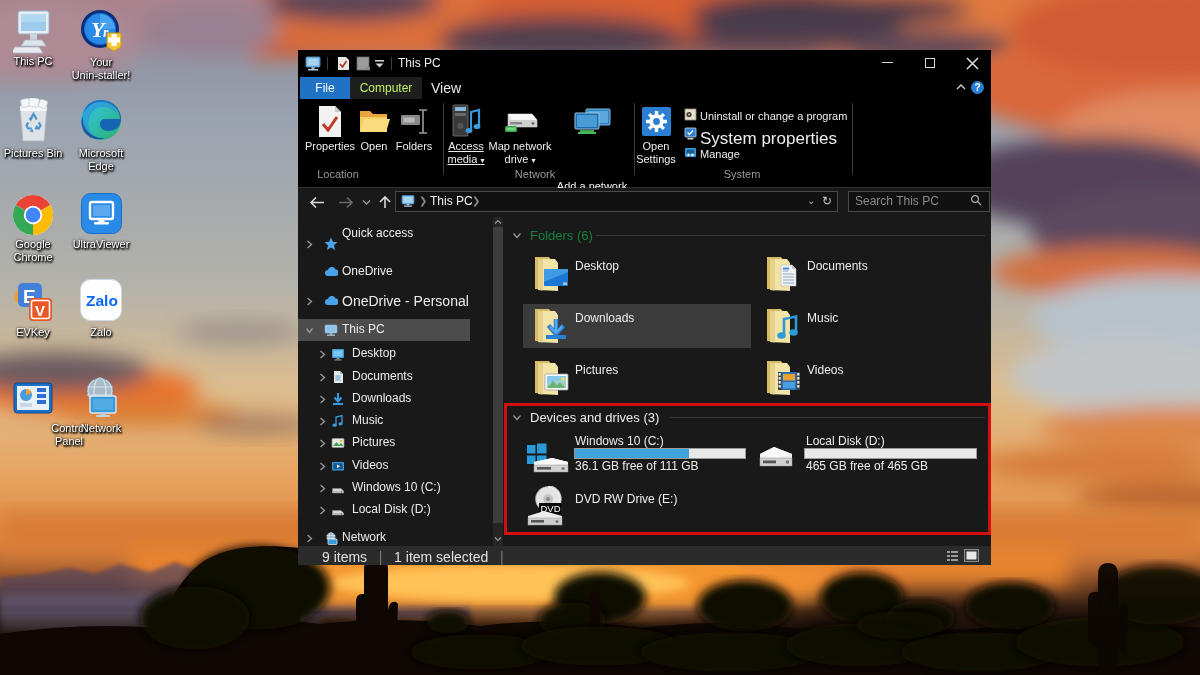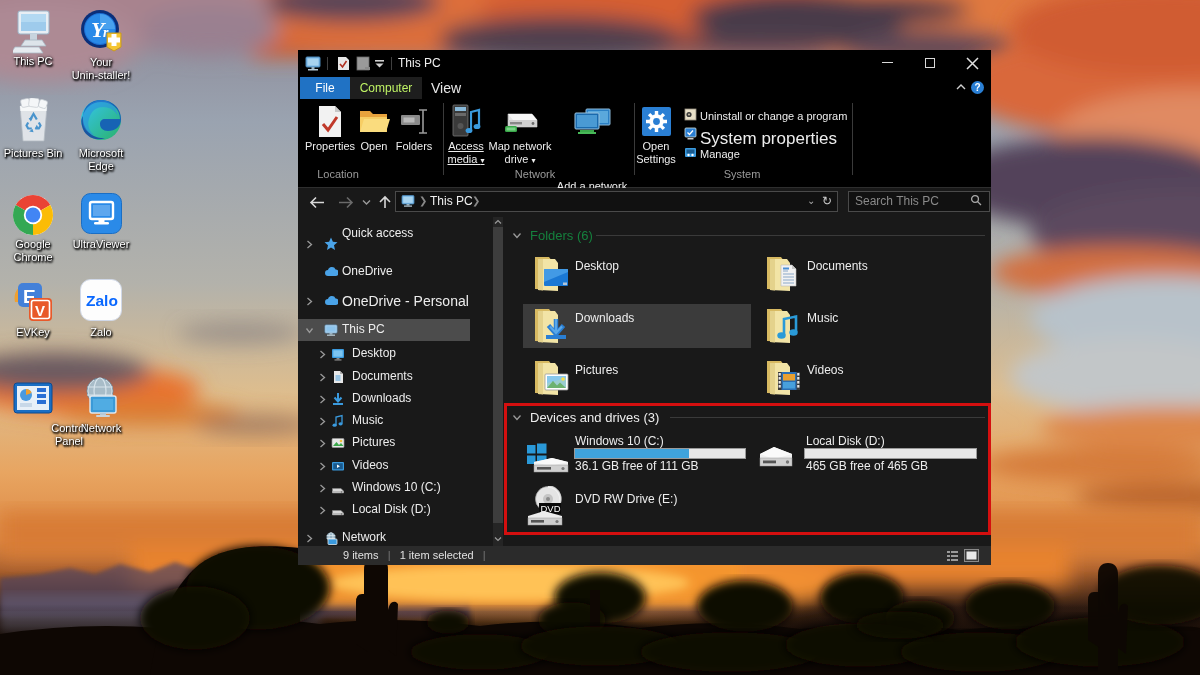--- a/index.html
+++ b/index.html
@@ -650,21 +650,21 @@
 <text x="14.5" y="26" font-size="9.5" fill="#fff" font-family="Liberation Sans,sans-serif">DVD</text>
 <path d="M2,30 L18,25 L36,30 L36,33 L2,33 Z" fill="#ededed"></path>
 <rect x="2" y="32" width="34" height="7" fill="#cecece"></rect>
 <rect x="2" y="32" width="34" height="7" fill="none" stroke="#9a9a9a" stroke-width="0.5"></rect>
 <rect x="5" y="34" width="13" height="2.6" fill="#555"></rect>
 <circle cx="31" cy="35.5" r="1.6" fill="#777"></circle>
 </svg>
 <div class="abs" style="left:277px;top:442px;font-size:12px;color:#ededed;">DVD RW Drive (E:)</div>
 <div class="abs" style="left:206px;top:353px;width:481px;height:126px;border:3px solid #d40f0f;"></div>
 <div class="abs" style="left:0;top:496px;width:693px;height:19px;background:#2b2b2b;"></div>
-<div class="abs" style="left:24px;top:499px;font-size:11px;color:#e0e0e0;margin-left:21px;">9 items&nbsp;&nbsp;&nbsp;<span style="color:#777">|</span>&nbsp;&nbsp;&nbsp;1 item selected&nbsp;&nbsp;&nbsp;<span style="color:#777">|</span></div>
+<div class="abs" style="left:24px;top:499px;font-size:14px;color:#e0e0e0;">9 items&nbsp;&nbsp;&nbsp;<span style="color:#777">|</span>&nbsp;&nbsp;&nbsp;1 item selected&nbsp;&nbsp;&nbsp;<span style="color:#777">|</span></div>
 <svg class="abs" style="left:648px;top:500px" width="13" height="12" viewBox="0 0 13 12">
 <g fill="#9a9a9a">
         <rect x="1" y="1" width="3" height="2"></rect>
         <rect x="5" y="1" width="7" height="2"></rect>
         <rect x="1" y="5" width="3" height="2"></rect>
         <rect x="5" y="5" width="7" height="2"></rect>
         <rect x="1" y="9" width="3" height="2"></rect>
         <rect x="5" y="9" width="7" height="2"></rect>
       </g>
 </svg>

